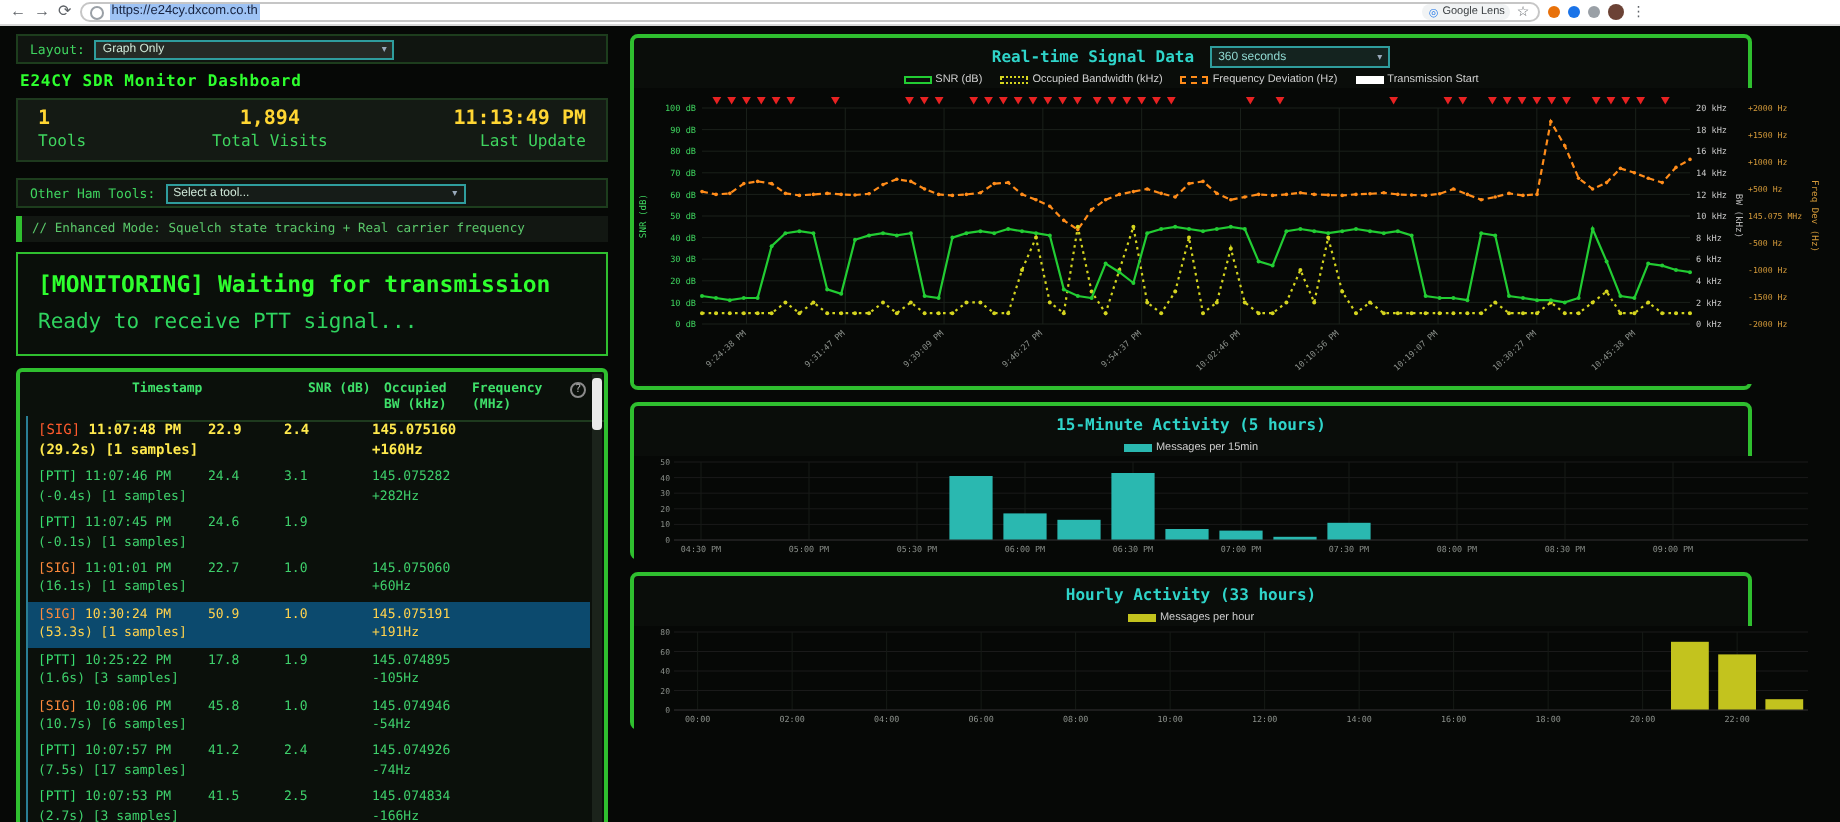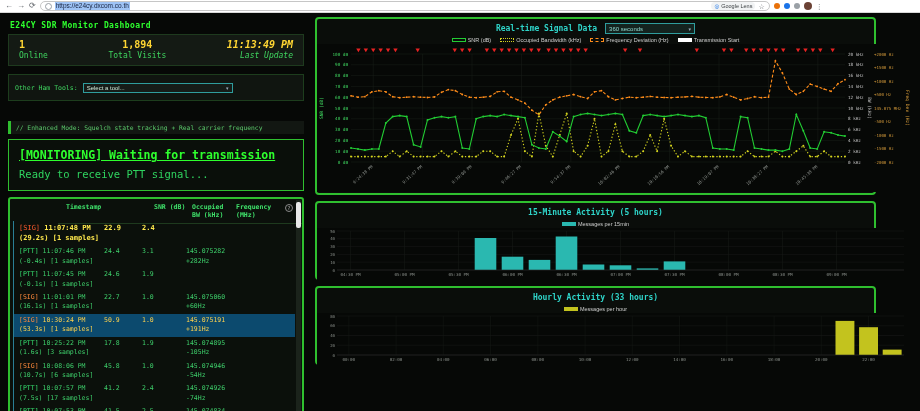--- a/index.html
+++ b/index.html
@@ -26,27 +26,27 @@
   .bar{background:#101510;border:1px solid #1d3d1d;display:flex;align-items:center;gap:5px;padding:0 6px;box-sizing:border-box;}
   .layout-bar{height:15px;margin-bottom:4px;}
   .bar-label{color:#3fd45f;font-size:6.5px;white-space:nowrap;}
   .fake-select{background:#262b26;border:1px solid #2f9d9d;color:#cfe8d8;font-size:6px;height:10px;display:flex;align-items:center;justify-content:space-between;padding:0 3px;box-sizing:border-box;font-family:"Liberation Sans",sans-serif;}
   .fake-select .car{color:#9ab;font-size:5px;margin-left:4px;}
   .sel-layout{width:150px;}
   .sel-tools{width:150px;background:#161c18;}
   .dash-title{color:#2eff2e;font-size:8px;font-weight:bold;margin:4px 0 4px 2px;letter-spacing:.4px;}
   .stats-panel{background:#141a14;border:1px solid #1e3a1e;display:flex;justify-content:space-between;padding:4px 10px 5px;margin-bottom:8px;}
   .stat{display:flex;flex-direction:column;}
-  .stat.c{text-align:center;} .stat.r{text-align:right;font-style:italic;}
+  .stat.c{text-align:center;} .stat.r{text-align:right;}
   .stat-value{color:#ffd633;font-size:10px;font-weight:bold;line-height:1.1;}
   .stat-label{color:#3fd45f;font-size:8px;margin-top:1px;}
-  .tools-bar{height:27px;margin-bottom:20px;}
+  .tools-bar{height:15px;margin-bottom:4px;}
   .mode-comment{border-left:3px solid #2fbf2f;background:#121712;color:#5bc96b;font-size:6.3px;padding:3px 5px;margin-bottom:5px;}
   .monitor-panel{border:1px solid #2fbf2f;background:#0a0f0a;padding:8px 10px 10px;margin-bottom:6px;}
-  .mon1{color:#2eff2e;font-size:11.5px;font-weight:bold;margin-bottom:6px;text-decoration:underline;}
+  .mon1{color:#2eff2e;font-size:11.5px;font-weight:bold;margin-bottom:6px;}
   .mon2{color:#2fd45f;font-size:10.5px;}
 
   
   .table-panel{border:2px solid #2fbf2f;border-radius:3px;background:#0b100b;height:233px;position:relative;overflow:hidden;box-sizing:border-box;}
   .thead{display:grid;grid-template-columns:88px 38px 44px 1fr;padding:4px 14px 3px 8px;color:#3fe06a;font-weight:bold;font-size:6.5px;line-height:1.3;border-bottom:1px solid #1e3a1e;white-space:pre-line;margin-left:48px;}
   .help-circle{position:absolute;right:9px;top:5px;width:8px;height:8px;border:1px solid #8a8a8a;border-radius:50%;color:#aaa;font-size:5.5px;display:flex;align-items:center;justify-content:center;box-sizing:border-box;}
   .tbody{position:absolute;left:0;top:22px;right:7px;bottom:0;overflow:hidden;border-left:1px solid #2a7f95;margin-left:3px;}
   .trow{display:grid;grid-template-columns:85px 38px 44px 1fr;padding:2px 2px 2px 5px;font-size:6.5px;line-height:1.45;color:#3ecf6b;}
   .trow .tag{font-weight:normal;}
   .tag-sig{color:#ff8a3c;} .tag-ptt{color:#37e070;}
@@ -90,27 +90,34 @@
   <span class="ext-dot" style="background:#1a73e8"></span>
   <span class="ext-dot" style="background:#9aa0a6"></span>
   <span class="avatar"></span>
   <span class="menu-ic">⋮</span>
 </div>
 
 <div class="page">
 
   <div class="left-col">
 
+    <div class="bar layout-bar">
+      <span class="bar-label">Layout:</span>
+      <div class="fake-select sel-layout">
+        <span>Graph Only</span>
+          <span class="car">▾</span>
+      </div>
+    </div>
 
     <div class="dash-title">E24CY SDR Monitor Dashboard</div>
 
     <div class="stats-panel">
       <div class="stat">
         <span class="stat-value">1</span>
-        <span class="stat-label">Online</span>
+        <span class="stat-label">Tools</span>
       </div>
       <div class="stat c">
         <span class="stat-value">1,894</span>
         <span class="stat-label">Total Visits</span>
       </div>
       <div class="stat r">
         <span class="stat-value">11:13:49 PM</span>
         <span class="stat-label">Last Update</span>
       </div>
     </div>
@@ -137,20 +144,21 @@
         <span>Occupied
 BW (kHz)</span>
         <span>Frequency (MHz)</span>
       </div>
       <div class="help-circle">?</div>
       <div class="tbody">
           <div class="trow s-active">
             <div><span class="tag tag-sig">[SIG]</span> 11:07:48 PM (29.2s) [1 samples]</div>
             <div>22.9</div>
             <div>2.4</div>
+            <div>145.075160<br>+160Hz</div>
           </div>
           <div class="trow s-normal">
             <div><span class="tag tag-ptt">[PTT]</span> 11:07:46 PM (-0.4s) [1 samples]</div>
             <div>24.4</div>
             <div>3.1</div>
             <div>145.075282<br>+282Hz</div>
           </div>
           <div class="trow s-normal">
             <div><span class="tag tag-ptt">[PTT]</span> 11:07:45 PM (-0.1s) [1 samples]</div>
             <div>24.6</div>

